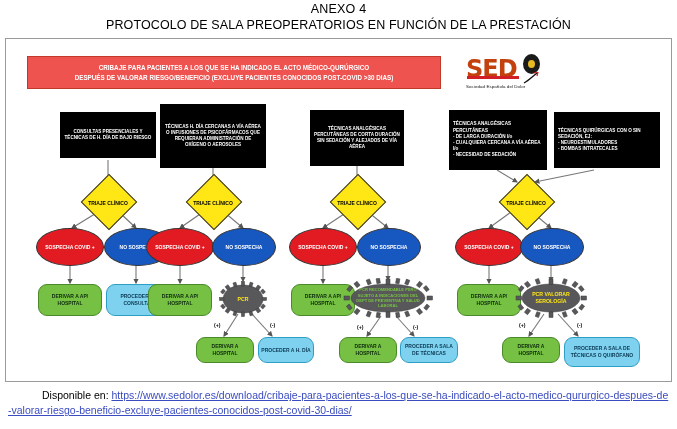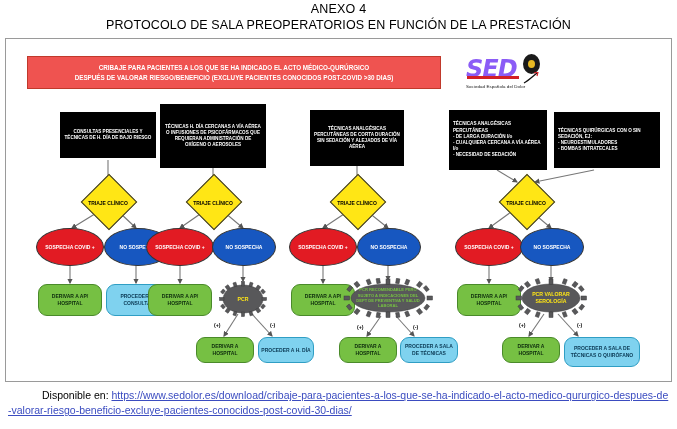--- a/index.html
+++ b/index.html
@@ -15,21 +15,21 @@
   .panel{position:absolute;left:5px;top:38px;width:665px;height:342px;border:1px solid #9a9a9a;background:#fff;}
 
   
   .banner{position:absolute;left:27px;top:56px;width:412px;height:31px;background:#ef5350;
           border:1px solid #c0392b;display:flex;align-items:center;justify-content:center;}
   .banner .btxt{color:#ffffff;font-size:6.3px;font-weight:bold;line-height:1.45;text-align:center;padding:0 4px;}
 
   
   .logo{position:absolute;left:466px;top:53px;width:96px;height:40px;}
   .logo .sed{position:absolute;left:0;top:4px;font-size:24px;font-weight:bold;letter-spacing:-1px;
-             line-height:1;color:#8b5cf6;font-family:"DejaVu Sans",sans-serif;font-style:italic;}
+             line-height:1;color:#c2410c;font-family:"DejaVu Sans",sans-serif;}
   .logo .sedbar{position:absolute;left:1px;top:23px;width:52px;height:3px;background:#d21f26;}
   .logo .dot-o{position:absolute;left:57px;top:1px;width:17px;height:20px;border-radius:50%;
                background:#1a1a1a;}
   .logo .dot-i{position:absolute;left:62px;top:7px;width:7px;height:8px;border-radius:50%;background:#e8b923;}
   .logo .swoosh{position:absolute;left:57px;top:19px;width:16px;height:12px;}
   .logo .sub{position:absolute;left:0;top:31px;font-size:4.4px;color:#111;letter-spacing:.1px;}
 
   
   .node{position:absolute;box-sizing:border-box;display:flex;align-items:center;justify-content:center;text-align:center;}
   .blk{background:#000000;color:#ffffff;font-size:4.6px;font-weight:bold;line-height:1.35;padding:3px 4px;}

